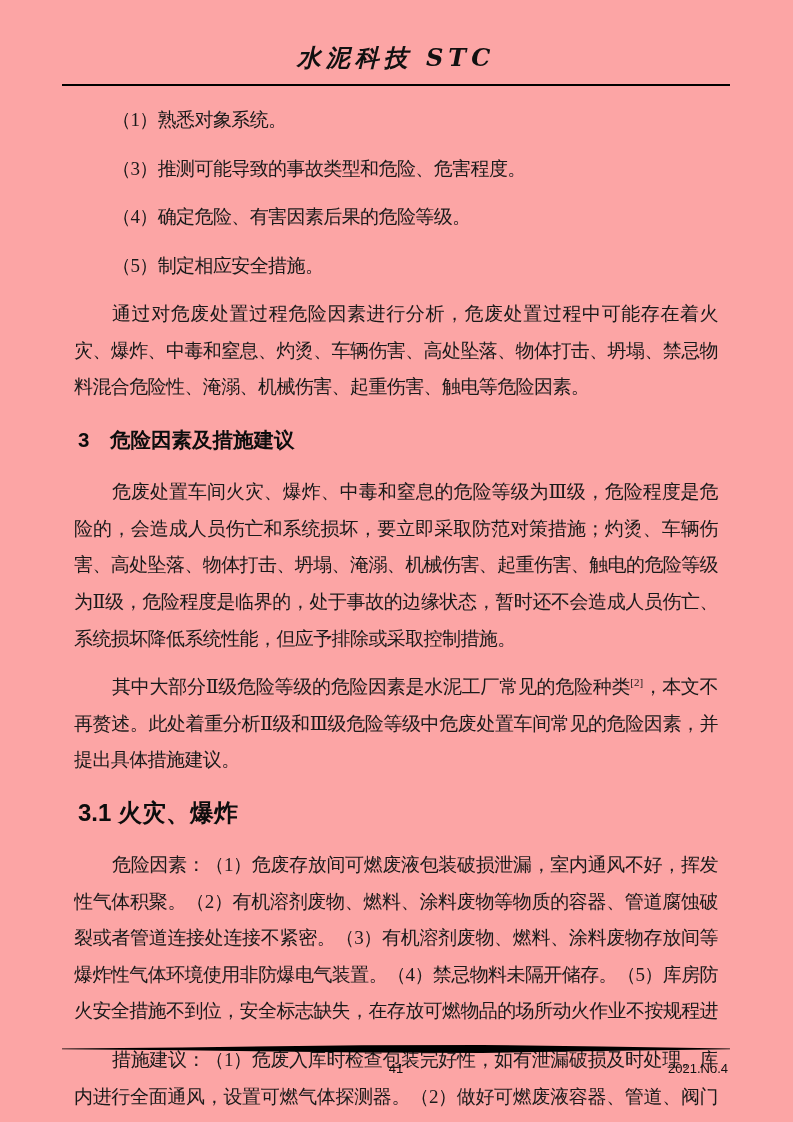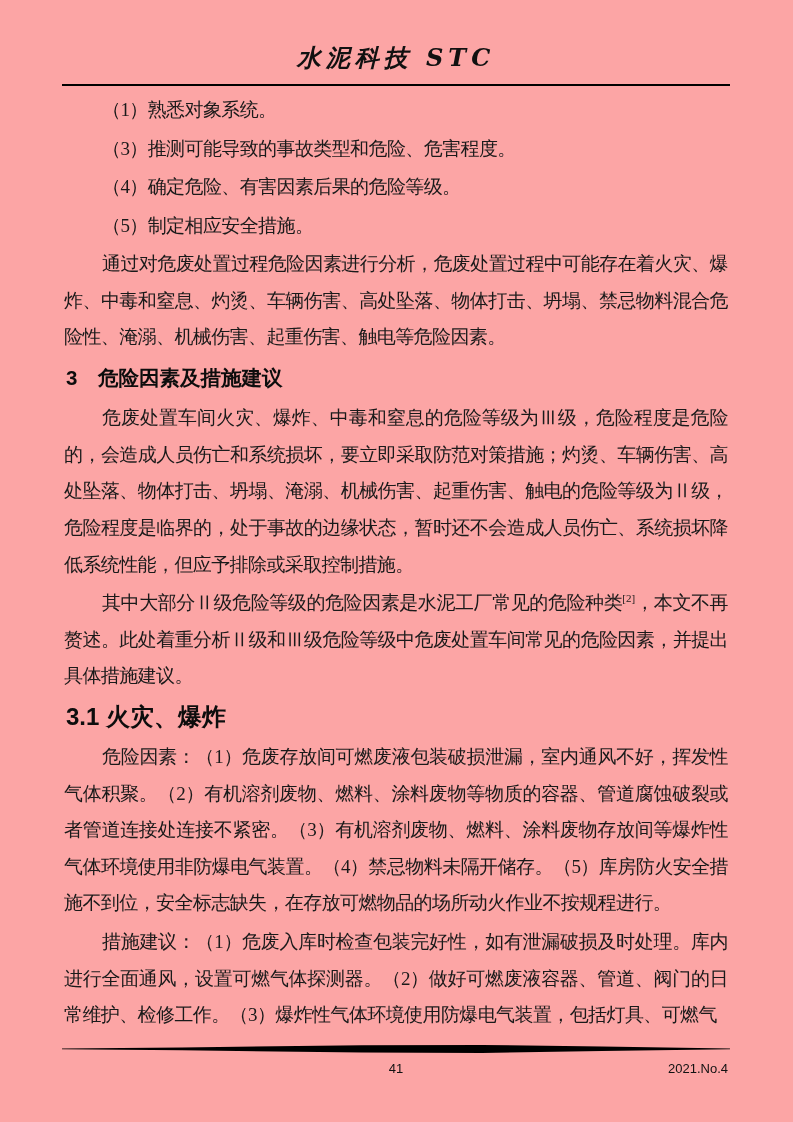--- a/index.html
+++ b/index.html
@@ -54,30 +54,29 @@
     top: 90px;
     left: 62px;
     width: 668px;
     font-size: 19px;
     letter-spacing: -0.6px;
     line-height: 36.55px;
     text-align: justify;
     color: #1a1a1a;
   }
   .article-body p {
-    margin: 2px;
+    margin: 12px;
     text-indent: 2em;
-    font-family: Liberation Serif, serif;
   }
   .lines-1 { max-height: 37px;     overflow: hidden; }
   .lines-3 { max-height: 109.65px; overflow: hidden; }
   .lines-5 { max-height: 182.75px; overflow: hidden; }
 
   .sect-heading {
-    margin: 4px;
+    margin: 16px;
     text-indent: 0;
     font-family: "Liberation Sans", "DejaVu Sans", sans-serif;
     font-weight: bold;
     color: #0d0d0d;
     letter-spacing: 0;
     text-align: left;
     height: 36.55px;
     line-height: 36.55px;
     overflow: hidden;
   }

